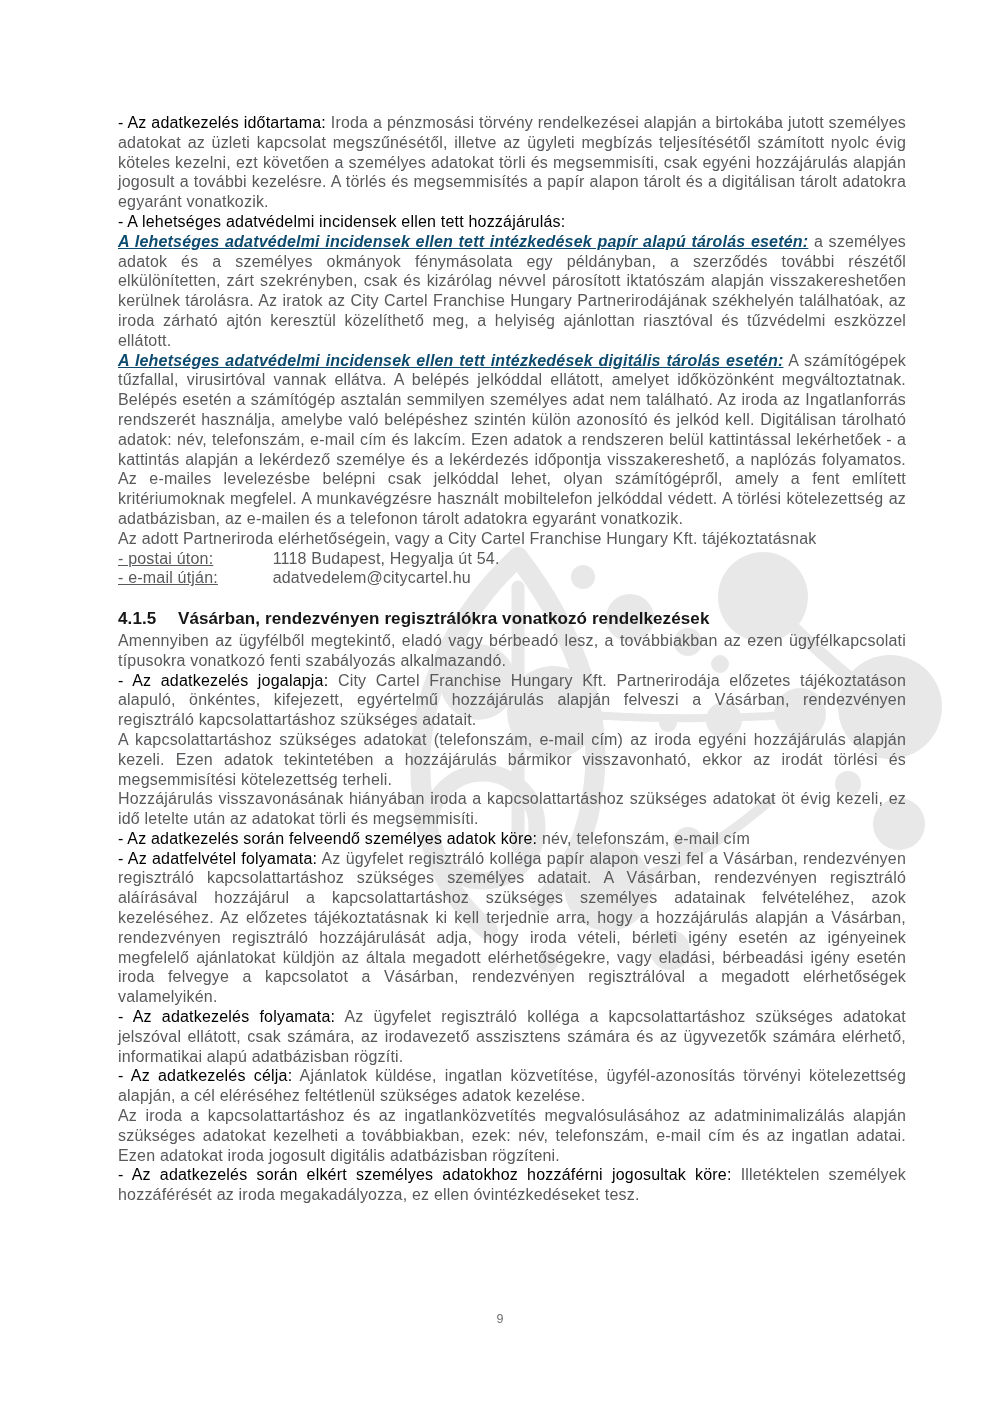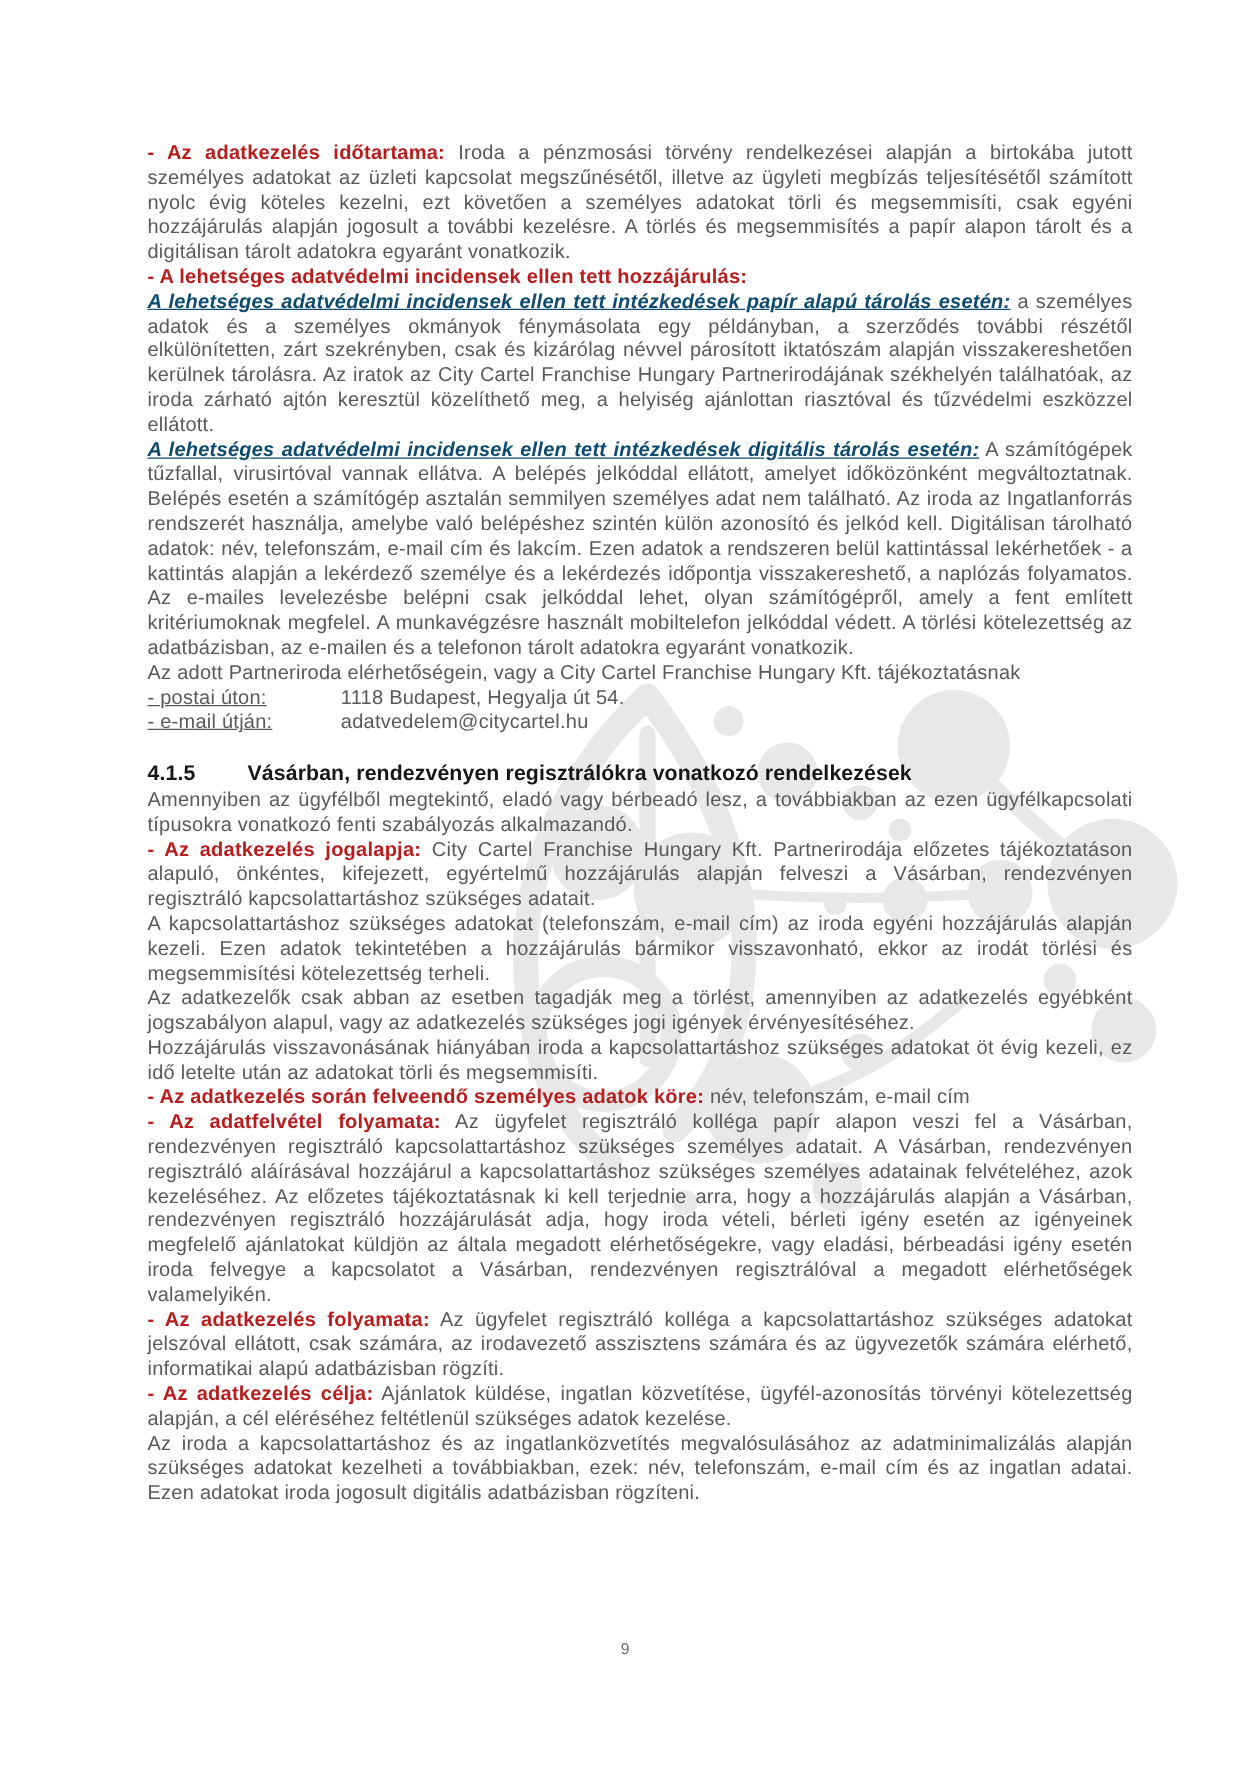--- a/index.html
+++ b/index.html
@@ -15,27 +15,26 @@
     z-index:0;
   }
   .content {
     position:absolute; left:118px; top:113px; width:788px;
     z-index:1;
     font-size:16px; line-height:19.8px; letter-spacing:0.2px;
     color:#58595b;
     text-align:justify;
   }
   .content p { margin:0; }
-  .b  { font-weight:700; color:#b91c1c; }
+  .b  { font-weight:400; color:#000000; }
   .bi { font-weight:700; font-style:italic; color:#0c4a6e;text-decoration:underline; }
   .section-heading {
     display:flex; margin-top:21px; margin-bottom:2px;
     font-weight:700; color:#161616; font-size:17px; letter-spacing:0.1px;
     text-align:left;
-    gap:20px;
   }
   .section-number { flex:0 0 60px; }
   .contact-row { text-align:left; }
   .contact-label { display:inline-block; width:150px;text-decoration:underline; }
   .page-number {
     position:absolute; left:0; right:0; top:1312px;
     text-align:center; font-size:12.5px; color:#6f7072; z-index:1;
   }
 </style>
 </head>
@@ -100,32 +99,32 @@
       <span class="section-number">4.1.5</span>
       <span>Vásárban, rendezvényen regisztrálókra vonatkozó rendelkezések</span>
     </div>
 
     <p>Amennyiben az ügyfélből megtekintő, eladó vagy bérbeadó lesz, a továbbiakban az ezen ügyfélkapcsolati típusokra vonatkozó fenti szabályozás alkalmazandó.</p>
 
     <p><span class="b">- Az adatkezelés jogalapja:</span> <span>City Cartel Franchise Hungary Kft. Partnerirodája előzetes tájékoztatáson alapuló, önkéntes, kifejezett, egyértelmű hozzájárulás alapján felveszi a Vásárban, rendezvényen regisztráló kapcsolattartáshoz szükséges adatait.</span></p>
 
     <p>A kapcsolattartáshoz szükséges adatokat (telefonszám, e-mail cím) az iroda egyéni hozzájárulás alapján kezeli. Ezen adatok tekintetében a hozzájárulás bármikor visszavonható, ekkor az irodát törlési és megsemmisítési kötelezettség terheli.</p>
 
-    <p>Az adatkezelők csak abban az esetben tagadják meg a törlést, amennyiben az adatkezelés egyébként jogszabályon alapul, vagy az adatkezelés szükséges jogi igények érvényesítéséhez.</p>
 
     <p>Hozzájárulás visszavonásának hiányában iroda a kapcsolattartáshoz szükséges adatokat öt évig kezeli, ez idő letelte után az adatokat törli és megsemmisíti.</p>
 
     <p><span class="b">- Az adatkezelés során felveendő személyes adatok köre:</span> <span>név, telefonszám, e-mail cím</span></p>
 
     <p><span class="b">- Az adatfelvétel folyamata:</span> <span>Az ügyfelet regisztráló kolléga papír alapon veszi fel a Vásárban, rendezvényen regisztráló kapcsolattartáshoz szükséges személyes adatait. A Vásárban, rendezvényen regisztráló aláírásával hozzájárul a kapcsolattartáshoz szükséges személyes adatainak felvételéhez, azok kezeléséhez. Az előzetes tájékoztatásnak ki kell terjednie arra, hogy a hozzájárulás alapján a Vásárban, rendezvényen regisztráló hozzájárulását adja, hogy iroda vételi, bérleti igény esetén az igényeinek megfelelő ajánlatokat küldjön az általa megadott elérhetőségekre, vagy eladási, bérbeadási igény esetén iroda felvegye a kapcsolatot a Vásárban, rendezvényen regisztrálóval a megadott elérhetőségek valamelyikén.</span></p>
 
     <p><span class="b">- Az adatkezelés folyamata:</span> <span>Az ügyfelet regisztráló kolléga a kapcsolattartáshoz szükséges adatokat jelszóval ellátott, csak számára, az irodavezető asszisztens számára és az ügyvezetők számára elérhető, informatikai alapú adatbázisban rögzíti.</span></p>
 
     <p><span class="b">- Az adatkezelés célja:</span> <span>Ajánlatok küldése, ingatlan közvetítése, ügyfél-azonosítás törvényi kötelezettség alapján, a cél eléréséhez feltétlenül szükséges adatok kezelése.</span></p>
 
     <p>Az iroda a kapcsolattartáshoz és az ingatlanközvetítés megvalósulásához az adatminimalizálás alapján szükséges adatokat kezelheti a továbbiakban, ezek: név, telefonszám, e-mail cím és az ingatlan adatai. Ezen adatokat iroda jogosult digitális adatbázisban rögzíteni.</p>
 
+    <p><span class="b">- Az adatkezelés során elkért személyes adatokhoz hozzáférni jogosultak köre:</span> <span>Illetéktelen személyek hozzáférését az iroda megakadályozza, ez ellen óvintézkedéseket tesz.</span></p>
 
   </div>
 
   <div class="page-number">9</div>
 
 </div>
 
 </body></html>

